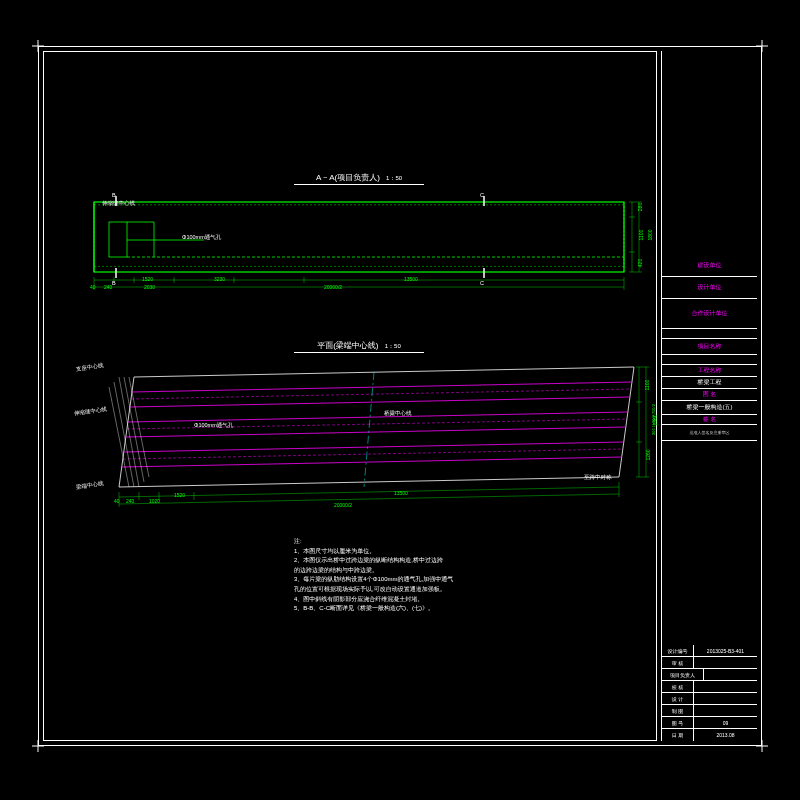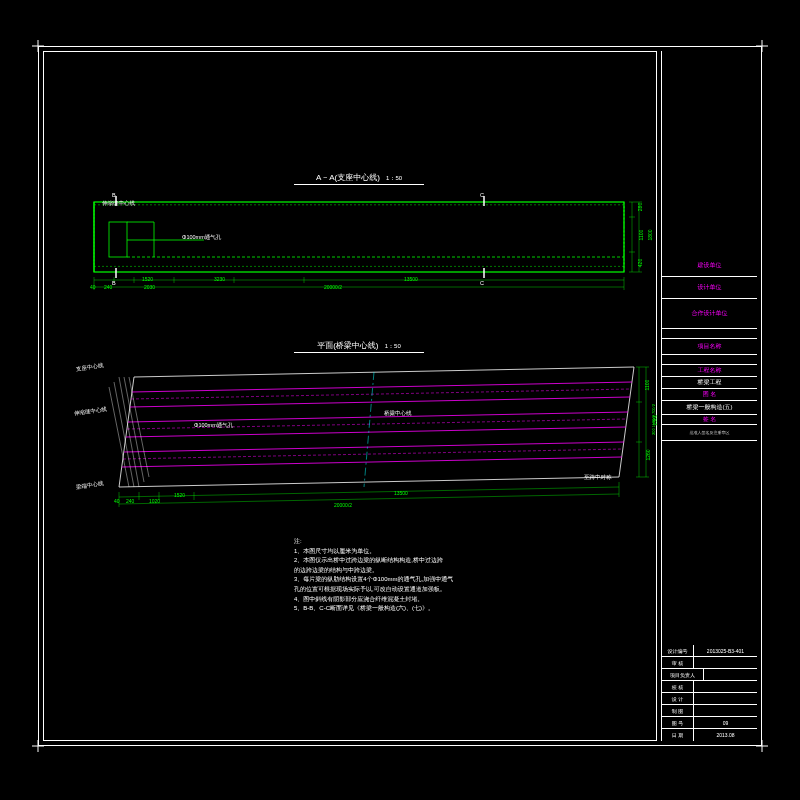--- a/index.html
+++ b/index.html
@@ -110,21 +110,21 @@
     <line x1="756" y1="746" x2="768" y2="746"></line>
       <line x1="762" y1="740" x2="762" y2="752"></line>
   </g>
 </svg>
 
 <div class="frame">
   <div class="inner-frame">
     <div class="drawing-area">
 
       <div class="section-title" style="left:250px;top:120px;width:130px">
-        <span>A－A(支座中心线)</span>
+        <span>A－A(项目负责人)</span>
         <span style="font-size:6px;margin-left:4px">1：50</span>
       </div>
 
       <svg style="position:absolute;left:40px;top:140px" width="560" height="120">
 
         <rect x="10" y="10" width="530" height="70" fill="none" stroke="#0f0" stroke-width="1.2"></rect>
         <rect x="10" y="10" width="530" height="70" fill="none" stroke="#0f0" stroke-width="0.5" stroke-dasharray="2,2" transform="translate(0,4) scale(1,0.88)"></rect>
 
         <g stroke="#0f0" stroke-width="0.8" fill="none">
           <line x1="10" y1="10" x2="10" y2="80"></line>
@@ -183,21 +183,21 @@
       <div class="dim-text" style="left:100px;top:232px">2030</div>
       <div class="dim-text" style="left:170px;top:224px">3230</div>
       <div class="dim-text" style="left:360px;top:224px">13500</div>
       <div class="dim-text" style="left:280px;top:232px">20000/2</div>
       <div class="dim-text" style="left:592px;top:152px;transform:rotate(-90deg)">280</div>
       <div class="dim-text" style="left:592px;top:180px;transform:rotate(-90deg)">1100</div>
       <div class="dim-text" style="left:592px;top:208px;transform:rotate(-90deg)">420</div>
       <div class="dim-text" style="left:600px;top:180px;transform:rotate(-90deg)">1800</div>
 
       <div class="section-title" style="left:250px;top:288px;width:130px">
-        <span>平面(桥梁中心线)</span>
+        <span>平面(梁端中心线)</span>
         <span style="font-size:6px;margin-left:4px">1：50</span>
       </div>
 
       <svg style="position:absolute;left:20px;top:305px" width="590" height="160">
 
         <g fill="none" stroke-width="0.8">
 
           <polygon points="70,20 570,10 555,120 55,130" stroke="#fff"></polygon>
 
           <g stroke="#f0f">

